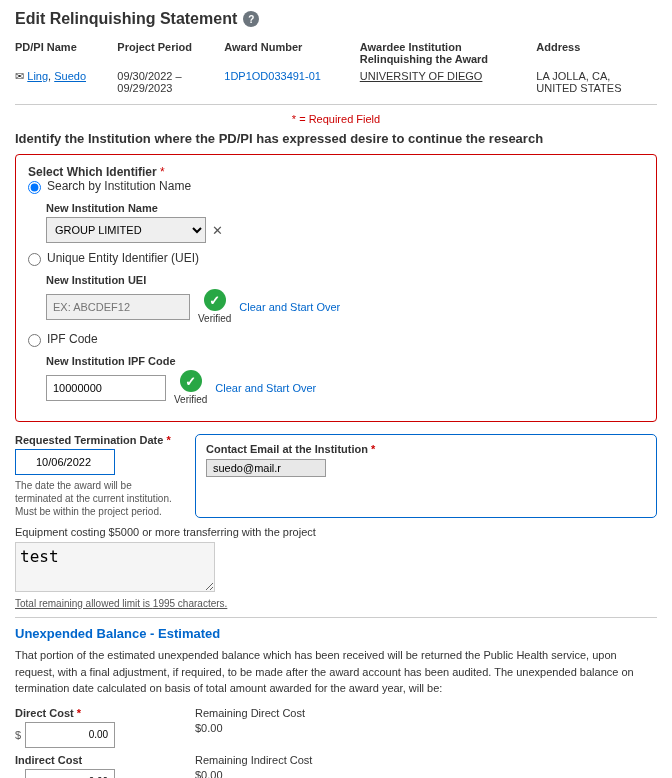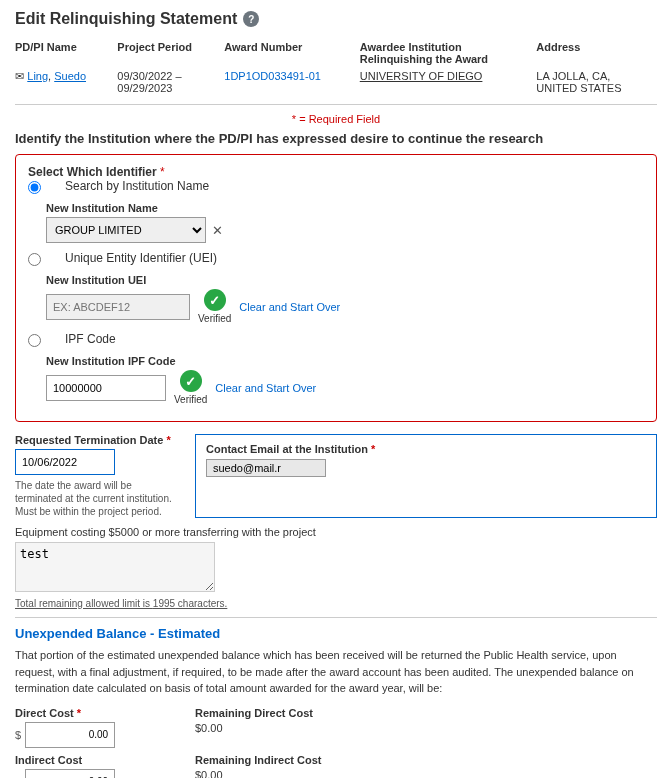--- a/index.html
+++ b/index.html
@@ -18,62 +18,62 @@
     .underlined { text-decoration: underline; }
 
     .required-note { font-size: 11px; color: #cc0000; margin-bottom: 6px; text-align: center; }
     .required-note span { color: #cc0000; }
 
     .section-heading { font-size: 13px; font-weight: bold; color: #333; margin-bottom: 8px; }
 
     .identifier-box { border: 1.5px solid #cc0000; border-radius: 4px; padding: 10px 12px; margin-bottom: 12px; }
     .required-star { color: #cc0000; }
 
-    .radio-option { display: flex; align-items: flex-start; gap: 24px; margin-bottom: 8px; }
+    .radio-option { display: flex; align-items: flex-start; gap: 6px; margin-bottom: 8px; }
     .radio-option input[type=radio] { margin-top: 2px; }
     .radio-label { font-size: 12px; }
     .field-label { font-size: 11px; font-weight: bold; margin-bottom: 3px; margin-left: 18px; }
 
     .input-row { display: flex; align-items: center; gap: 8px; margin-left: 18px; margin-bottom: 6px; }
     .text-input { border: 1px solid #999; padding: 3px 6px; font-size: 11px; height: 26px; }
     .uei-input { width: 144px; background: #f0f0f0; }
     .ipf-input { width: 120px; }
     .check-circle { width: 22px; height: 22px; border-radius: 50%; background: #28a745; display: flex; align-items: center; justify-content: center; color: #fff; font-size: 13px; font-weight: bold; }
     .verified-text { font-size: 10px; color: #333; margin-top: 2px; }
     .verified-col { display: flex; flex-direction: column; align-items: center; }
 
     .clear-link { color: #0066cc; font-size: 11px; cursor: pointer; text-decoration: none; white-space: nowrap; }
 
     .two-col-section { display: flex; gap: 20px; margin-bottom: 8px; }
     .col-left { flex: 0 0 160px; }
-    .col-right { flex: 1; border: 1.5px solid #0066cc; padding: 8px 10px; border-radius: 0; }
+    .col-right { flex: 1; border: 1.5px solid #0066cc; padding: 8px 10px; border-radius: 5px; }
     .field-block-label { font-weight: bold; font-size: 11px; margin-bottom: 3px; }
 
-    .date-input { width: 100px; border: 1.5px solid #0066cc; padding: 3px 6px; font-size: 11px; height: 26px; }
+    .date-input { width: 100px; border: 1.5px solid #0066cc; padding: 3px 20px; font-size: 11px; height: 26px; }
     .date-note { font-size: 10px; color: #555; margin-top: 4px; line-height: 1.3; }
 
     .contact-label { font-weight: bold; font-size: 11px; margin-bottom: 4px; }
     .contact-input { width: 120px; border: 1px solid #999; padding: 3px 6px; font-size: 11px; height: 18px; background: #e8e8e8; }
 
     .equipment-section { margin-bottom: 8px; }
     .equipment-label { font-weight: normal; font-size: 11px; margin-bottom: 4px; }
-    .equipment-textarea { width: 200px; height: 50px; border: 1px solid #ccc; padding: 4px; font-size: 12px; resize: vertical; background: #f5f5f5; }
+    .equipment-textarea { width: 200px; height: 50px; border: 1px solid #ccc; padding: 4px; font-size: 16px; resize: vertical; background: #f5f5f5; }
     .char-note { font-size: 10px; color: #555; margin-top: 3px; }
     .char-note span { text-decoration: underline; }
 
     .unexpended-title { color: #0066cc; font-size: 13px; font-weight: bold; margin-bottom: 6px; }
     .unexpended-text { font-size: 11px; color: #333; margin-bottom: 10px; line-height: 1.5; }
 
     .cost-grid { display: grid; grid-template-columns: 160px 1fr; gap: 6px 20px; margin-bottom: 10px; }
     .cost-label { font-weight: bold; font-size: 11px; margin-bottom: 3px; }
     .cost-label .req { color: #cc0000; }
     .cost-input-row { display: flex; align-items: center; gap: 4px; }
     .dollar-sign { font-size: 11px; color: #555; }
     .cost-input { width: 90px; border: 1px solid #999; padding: 3px 6px; font-size: 10px; height: 26px; text-align: right; }
-    .remaining-label { font-weight: bold; font-size: 11px; margin-bottom: 3px; }
+    .remaining-label { font-weight: normal; font-size: 11px; margin-bottom: 3px; }
     .remaining-value { font-size: 11px; color: #333; }
 
     .divider { border: none; border-top: 1px solid #ccc; margin: 8px 0; }
 
     .institution-select-wrapper { display: flex; align-items: center; gap: 4px; margin-left: 18px; }
     .institution-select { width: 160px; border: 1px solid #999; padding: 2px 4px; font-size: 11px; height: 26px; }
 
     .x-btn { background: none; border: none; font-size: 13px; cursor: pointer; color: #555; padding: 0 2px; }
   </style>
 </head>

